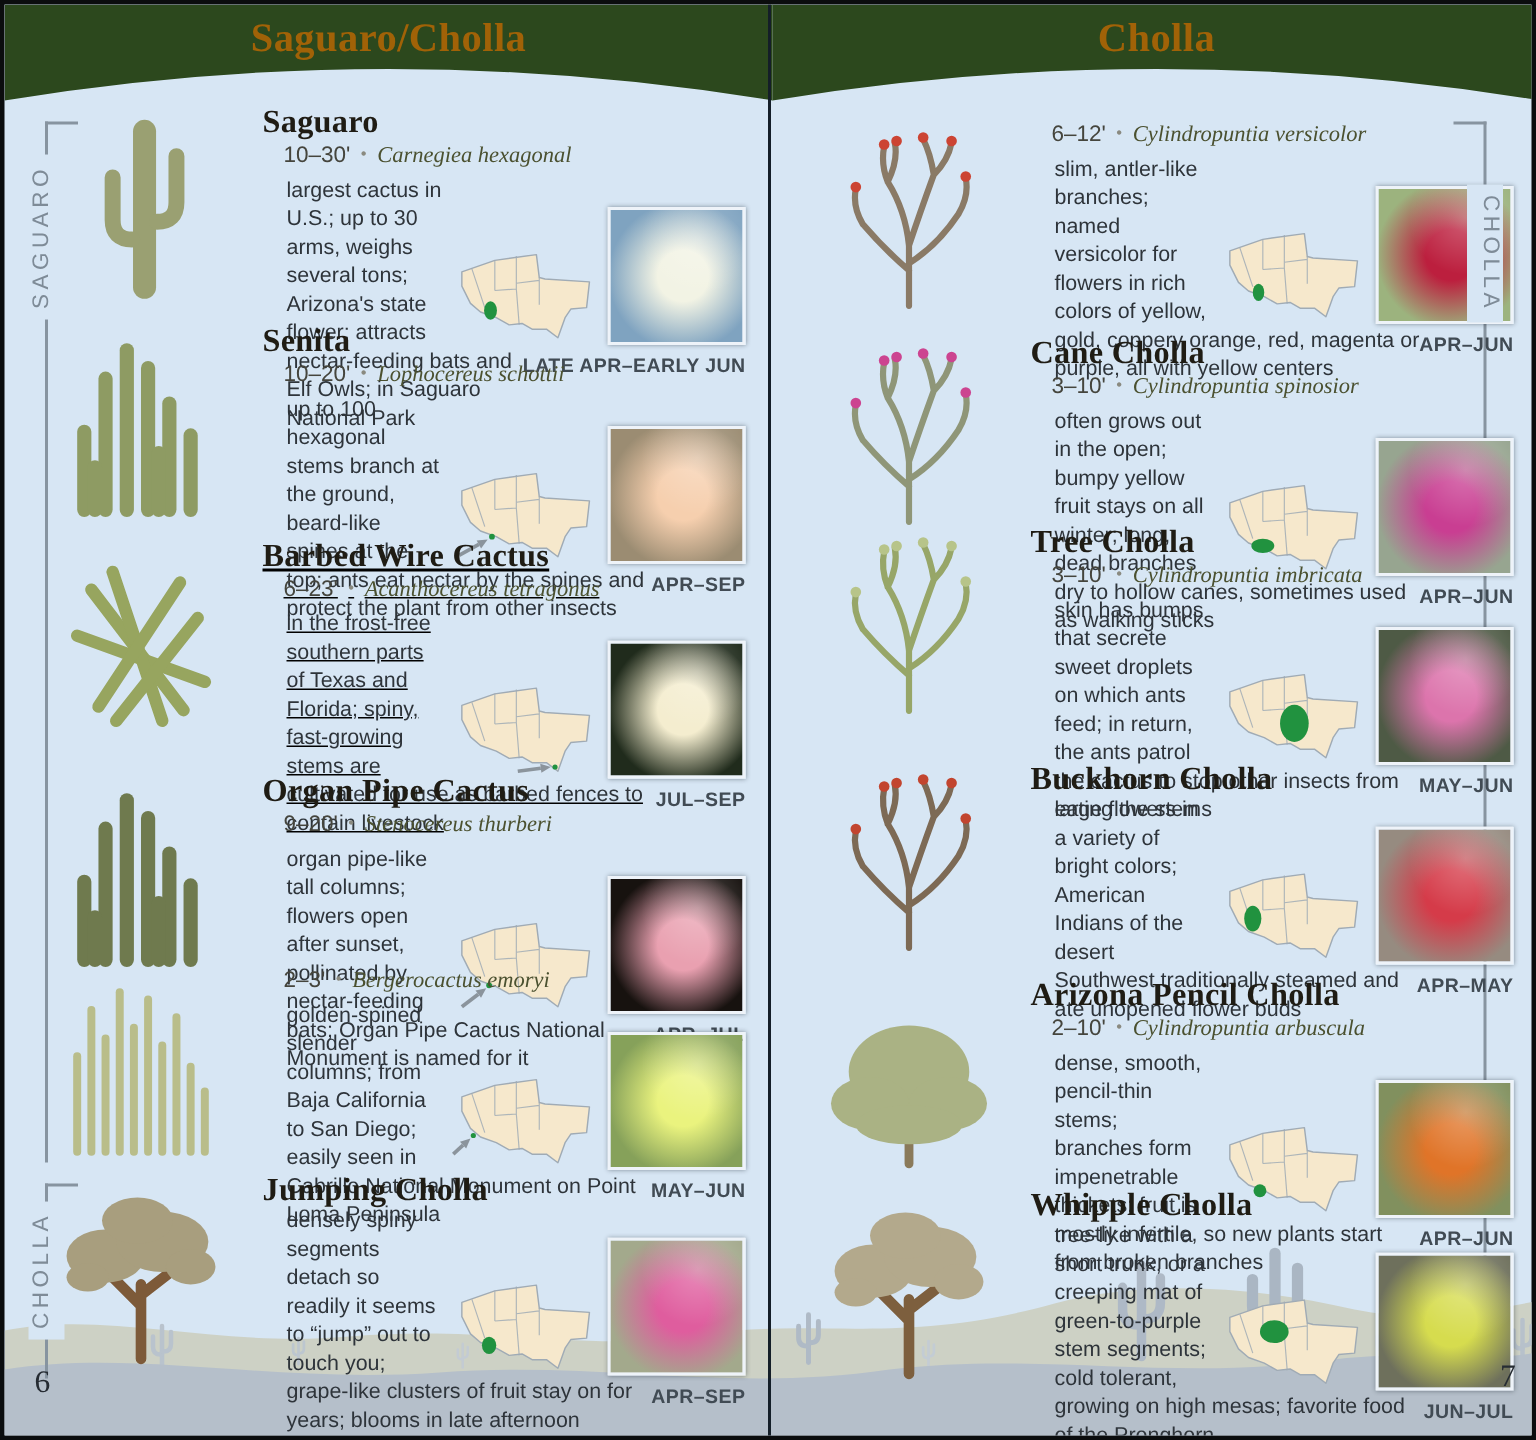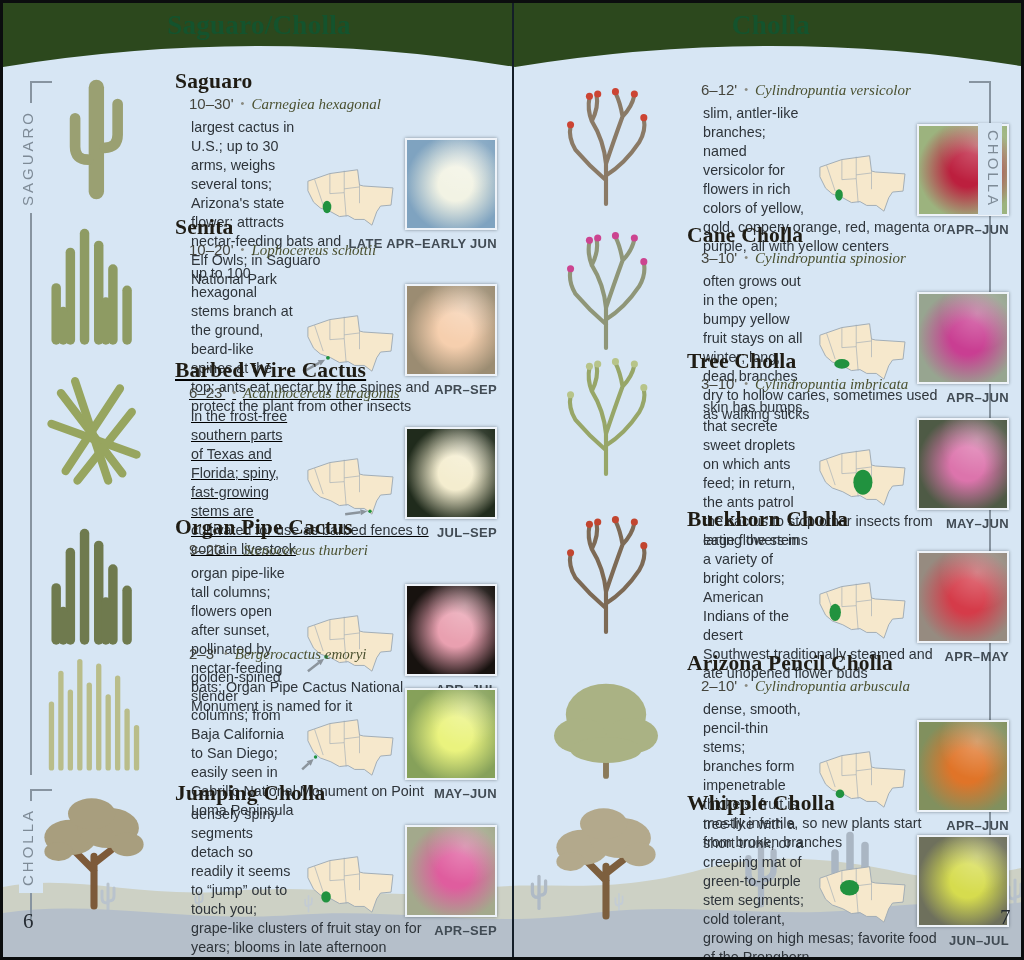--- a/index.html
+++ b/index.html
@@ -1,21 +1,21 @@
 <!DOCTYPE html>
 <html><head>
 <meta charset="utf-8">
 <style>
   html,body{margin:0;padding:0;background:#222;}
   #stage{position:relative;width:1024px;height:960px;margin:0 auto;background:#d7e6f4;
          overflow:hidden;box-sizing:border-box;border:3px solid #0b0d0e;
          font-family:"Liberation Sans",sans-serif;}
   
   #arch{position:absolute;top:0;left:0;width:1024px;height:72px;z-index:3;}
-  .htitle{position:absolute;top:7px;width:512px;text-align:center;color:#14532d;z-index:4;
+  .htitle{position:absolute;top:7px;width:512px;text-align:center;color:#a16207;z-index:4;
           font-family:"Liberation Serif",serif;font-weight:bold;font-size:27px;letter-spacing:.3px;}
   #htitle-left{left:0;} #htitle-right{left:512px;}
   
   #dunes{position:absolute;left:0;bottom:0;width:1024px;height:140px;z-index:1;}
   
   #seam{position:absolute;left:509px;top:0;width:2px;height:960px;background:#141e28;z-index:6;}
   
   .page{position:absolute;top:0;width:512px;height:960px;z-index:2;}
   #page-left{left:0;} #page-right{left:512px;}
   

